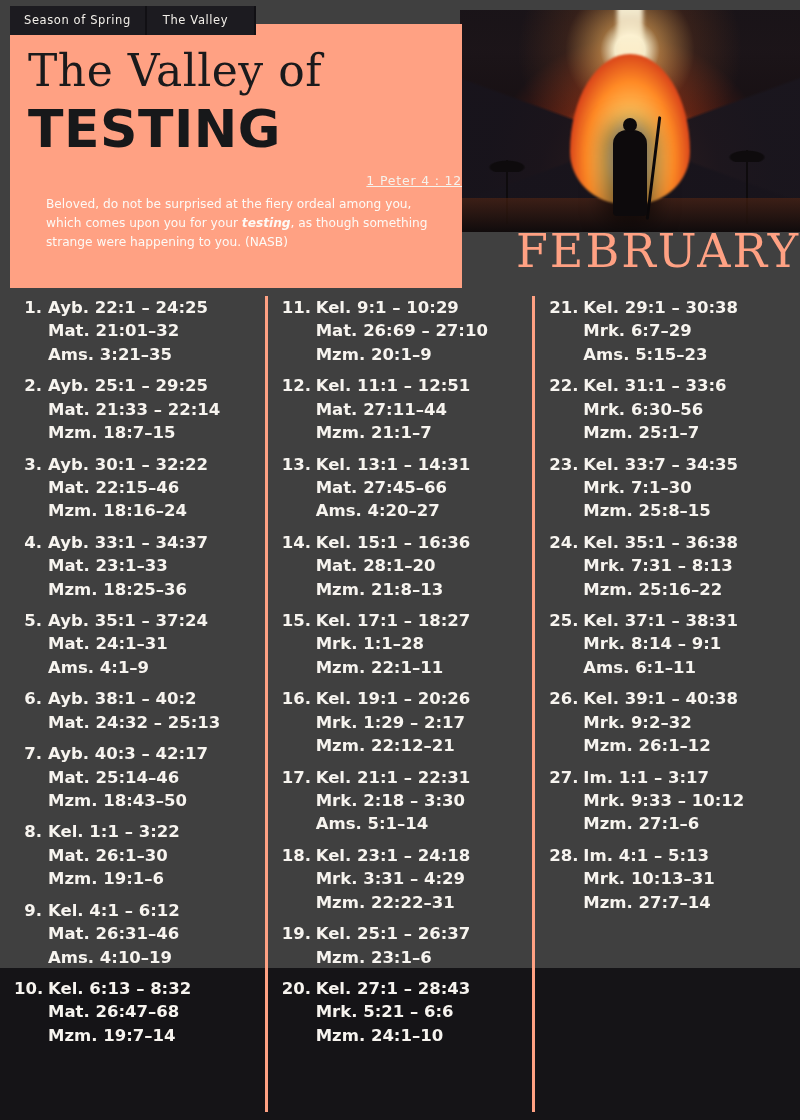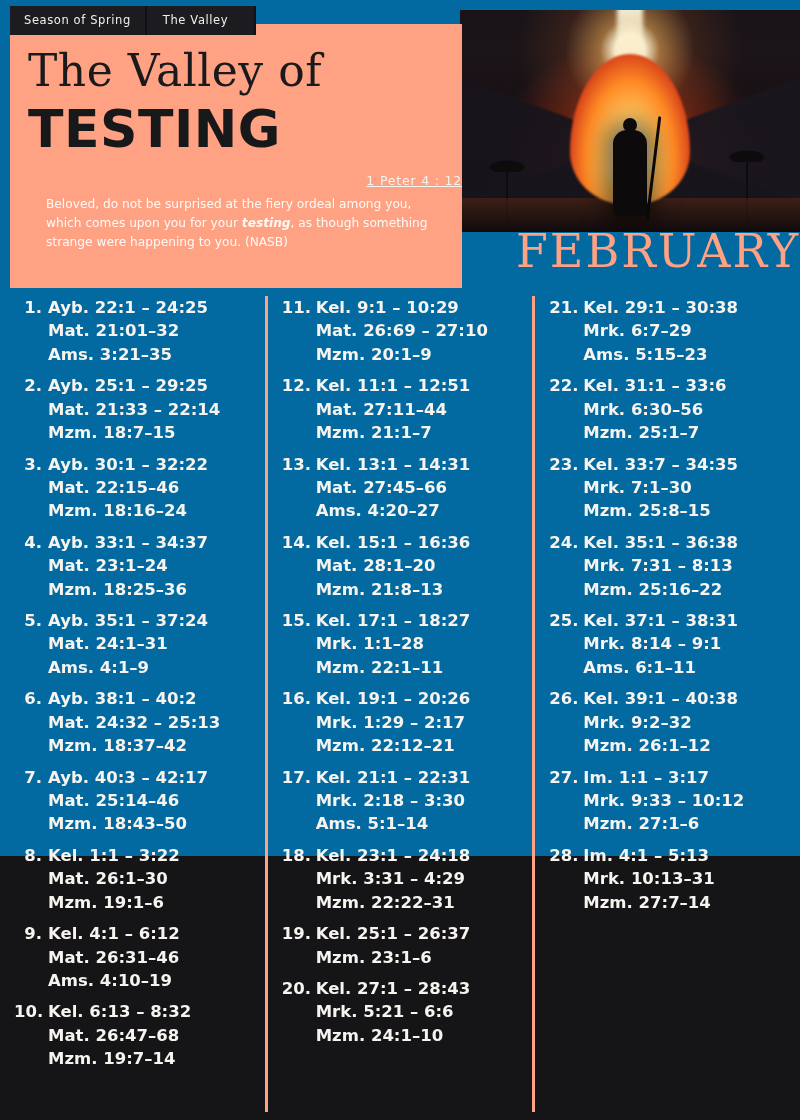--- a/index.html
+++ b/index.html
@@ -2,21 +2,21 @@
 <html><head>
 <meta charset="utf-8">
 <style>
   * { box-sizing: border-box; margin: 0; padding: 0; }
   html, body {
     width: 800px; height: 1120px;
     background: #151417;
     font-family: "Liberation Sans", sans-serif;
     overflow: hidden;
   }
-  .page { position: relative; width: 800px; height: 856px; background: #0369a1; }
+  .page { position: relative; width: 800px; height: 968px; background: #404040; }
 
   
   .hero {
     position: absolute; left: 460px; top: 10px; width: 340px; height: 222px;
     overflow: hidden;
     background:
       radial-gradient(circle at 50% 18%, rgba(255,245,210,0.95) 0 6%, rgba(255,180,90,0.55) 12%, rgba(255,120,40,0.12) 26%, rgba(0,0,0,0) 45%),
       radial-gradient(ellipse at 50% 78%, #ffd27a 0 5%, #ff9b33 12%, #e4541a 22%, rgba(90,25,10,0.85) 38%, rgba(20,12,14,0.9) 60%),
       linear-gradient(180deg, #4b5a74 0%, #60627a 18%, #3d3a4a 42%, #231c22 70%, #120d10 100%);
   }
@@ -200,38 +200,37 @@
           <div>
             <div class="refs">Ayb. 30:1 – 32:22</div>
             <div class="refs">Mat. 22:15–46</div>
             <div class="refs">Mzm. 18:16–24</div>
           </div>
         </li>
         <li class="entry">
           <div class="num">4.</div>
           <div>
             <div class="refs">Ayb. 33:1 – 34:37</div>
-            <div class="refs">Mat. 23:1–24</div>
+            <div class="refs">Mat. 23:1–33</div>
             <div class="refs">Mzm. 18:25–36</div>
           </div>
         </li>
         <li class="entry">
           <div class="num">5.</div>
           <div>
             <div class="refs">Ayb. 35:1 – 37:24</div>
             <div class="refs">Mat. 24:1–31</div>
             <div class="refs">Ams. 4:1–9</div>
           </div>
         </li>
         <li class="entry">
           <div class="num">6.</div>
           <div>
             <div class="refs">Ayb. 38:1 – 40:2</div>
             <div class="refs">Mat. 24:32 – 25:13</div>
-            <div class="refs">Mzm. 18:37–42</div>
           </div>
         </li>
         <li class="entry">
           <div class="num">7.</div>
           <div>
             <div class="refs">Ayb. 40:3 – 42:17</div>
             <div class="refs">Mat. 25:14–46</div>
             <div class="refs">Mzm. 18:43–50</div>
           </div>
         </li>

